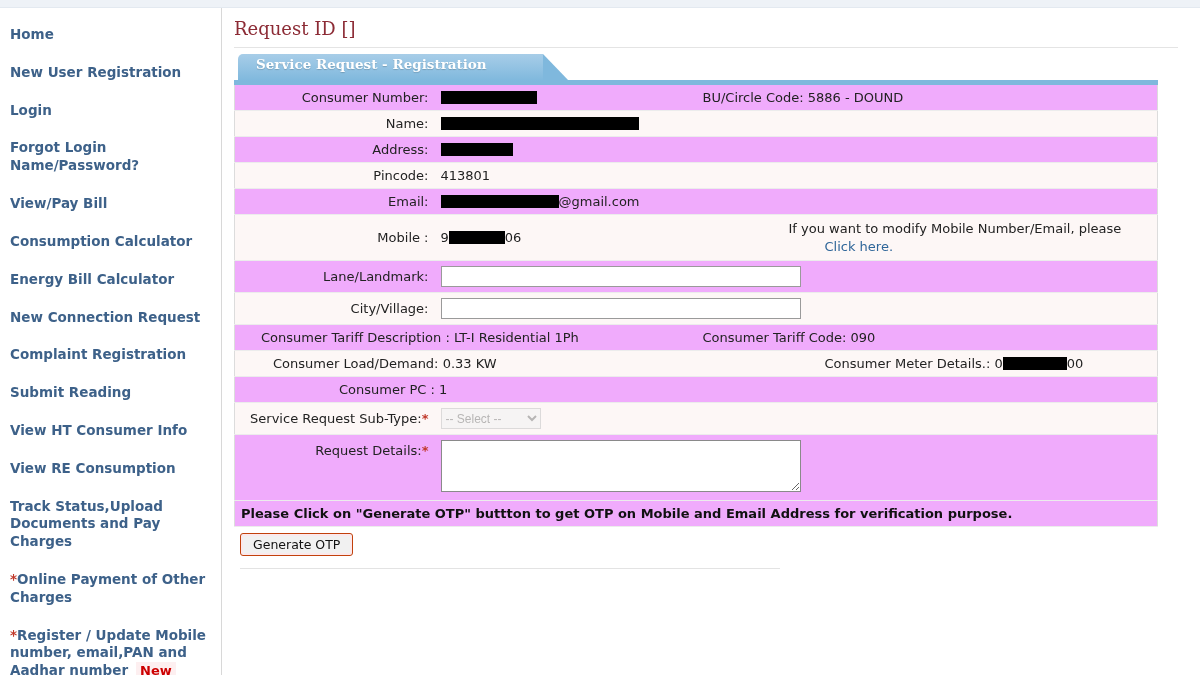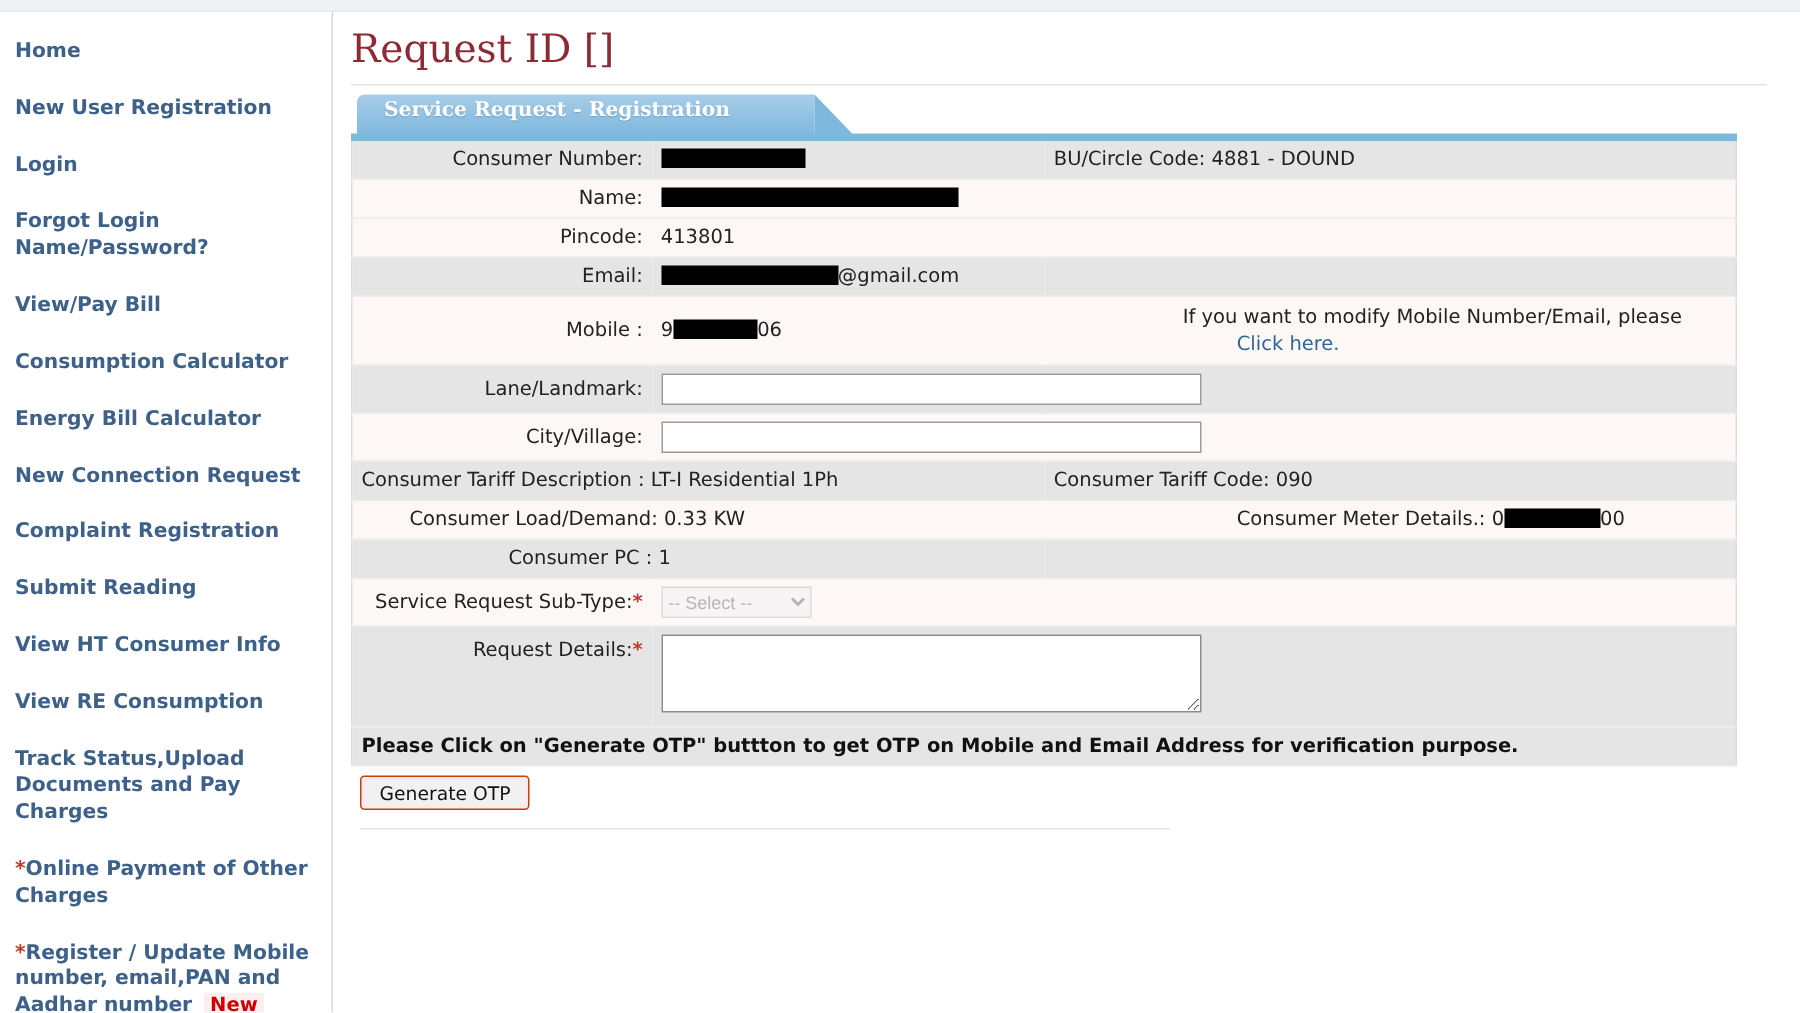--- a/index.html
+++ b/index.html
@@ -42,21 +42,21 @@
     font-weight:bold;
     font-size:13px;
     padding:0 4px;
     margin-left:8px;
   }
 
   
   #main { flex:1; padding:6px 0 0 12px; position:relative; }
   #page-title {
     font-family:"DejaVu Serif", serif;
-    font-size:26px;
+    font-size:18px;
     color:#8b2franchise;
     color:#8c2b35;
     margin:4px 0 6px 0;
     padding-bottom:8px;
     font-weight:normal;
     border-bottom:1px solid #e4e4e4;
     width:944px;
   }
   #panel { width:924px; position:relative; margin-top:6px; }
   #tab {
@@ -98,21 +98,21 @@
     border-top:none;
     table-layout:fixed;
   }
   table.form td {
     border-bottom:1px solid #ececec;
     padding:5px 6px;
     font-size:13px;
     vertical-align:middle;
     height:24px;
   }
-  tr.odd td { background:#e5e5e5; }
+  tr.odd td { background:#f0abfc; }
   tr.even td { background:#fdf7f6; }
   td.lbl { width:200px; text-align:right; white-space:nowrap; padding-right:2px; }
   td.val { width:262px; text-align:left; }
   td.right { text-align:left; padding-left:92px; }
   .req { color:#c0392b; font-weight:bold; }
 
   .redact { display:inline-block; background:#000; height:13px; vertical-align:-2px; }
 
   
   input.txt {
@@ -204,29 +204,34 @@
         <span>Service Request - Registration</span>
       </div>
       <div id="tab-bar"></div>
 
       <table class="form">
 
         <tbody>
             <tr class="odd">
           <td class="lbl">Consumer Number:</td>
           <td class="val"><span class="redact" style="width:96px"></span></td>
-          <td class="right">BU/Circle Code: 4881 - DOUND</td>
+          <td class="right">BU/Circle Code: 5886 - DOUND</td>
         </tr>
 
         <tr class="even">
           <td class="lbl">Name:</td>
           <td class="val"><span class="redact" style="width:198px"></span></td>
           <td class="right"></td>
         </tr>
 
+        <tr class="odd">
+          <td class="lbl">Address:</td>
+          <td class="val"><span class="redact" style="width:72px"></span></td>
+          <td class="right"></td>
+        </tr>
 
         <tr class="even">
           <td class="lbl">Pincode:</td>
           <td class="val">413801</td>
           <td class="right"></td>
         </tr>
 
         <tr class="odd">
           <td class="lbl">Email:</td>
           <td class="val"><span class="redact" style="width:118px"></span><span>@gmail.com</span></td>
@@ -250,21 +255,21 @@
         </tr>
 
         <tr class="even">
           <td class="lbl">City/Village:</td>
           <td class="val" colspan="2">
             <input class="txt" type="text" value="" style="">
           </td>
         </tr>
 
         <tr class="odd">
-          <td class="lbl" colspan="2" style="text-align:left;padding-left:6px;">Consumer Tariff Description : LT-I Residential 1Ph</td>
+          <td class="lbl" colspan="2" style="text-align:left;padding-left:26px;">Consumer Tariff Description : LT-I Residential 1Ph</td>
           <td class="right">Consumer Tariff Code: 090</td>
         </tr>
 
         <tr class="even">
           <td class="lbl" colspan="2" style="text-align:left;padding-left:38px;">Consumer Load/Demand: 0.33 KW</td>
           <td class="right" style="padding-left:128px;"><span>Consumer Meter Details.: 0</span><span class="redact" style="width:64px"></span><span>00</span></td>
         </tr>
 
         <tr class="odd">
           <td class="lbl" colspan="2" style="text-align:left;padding-left:104px;">Consumer PC : 1</td>

